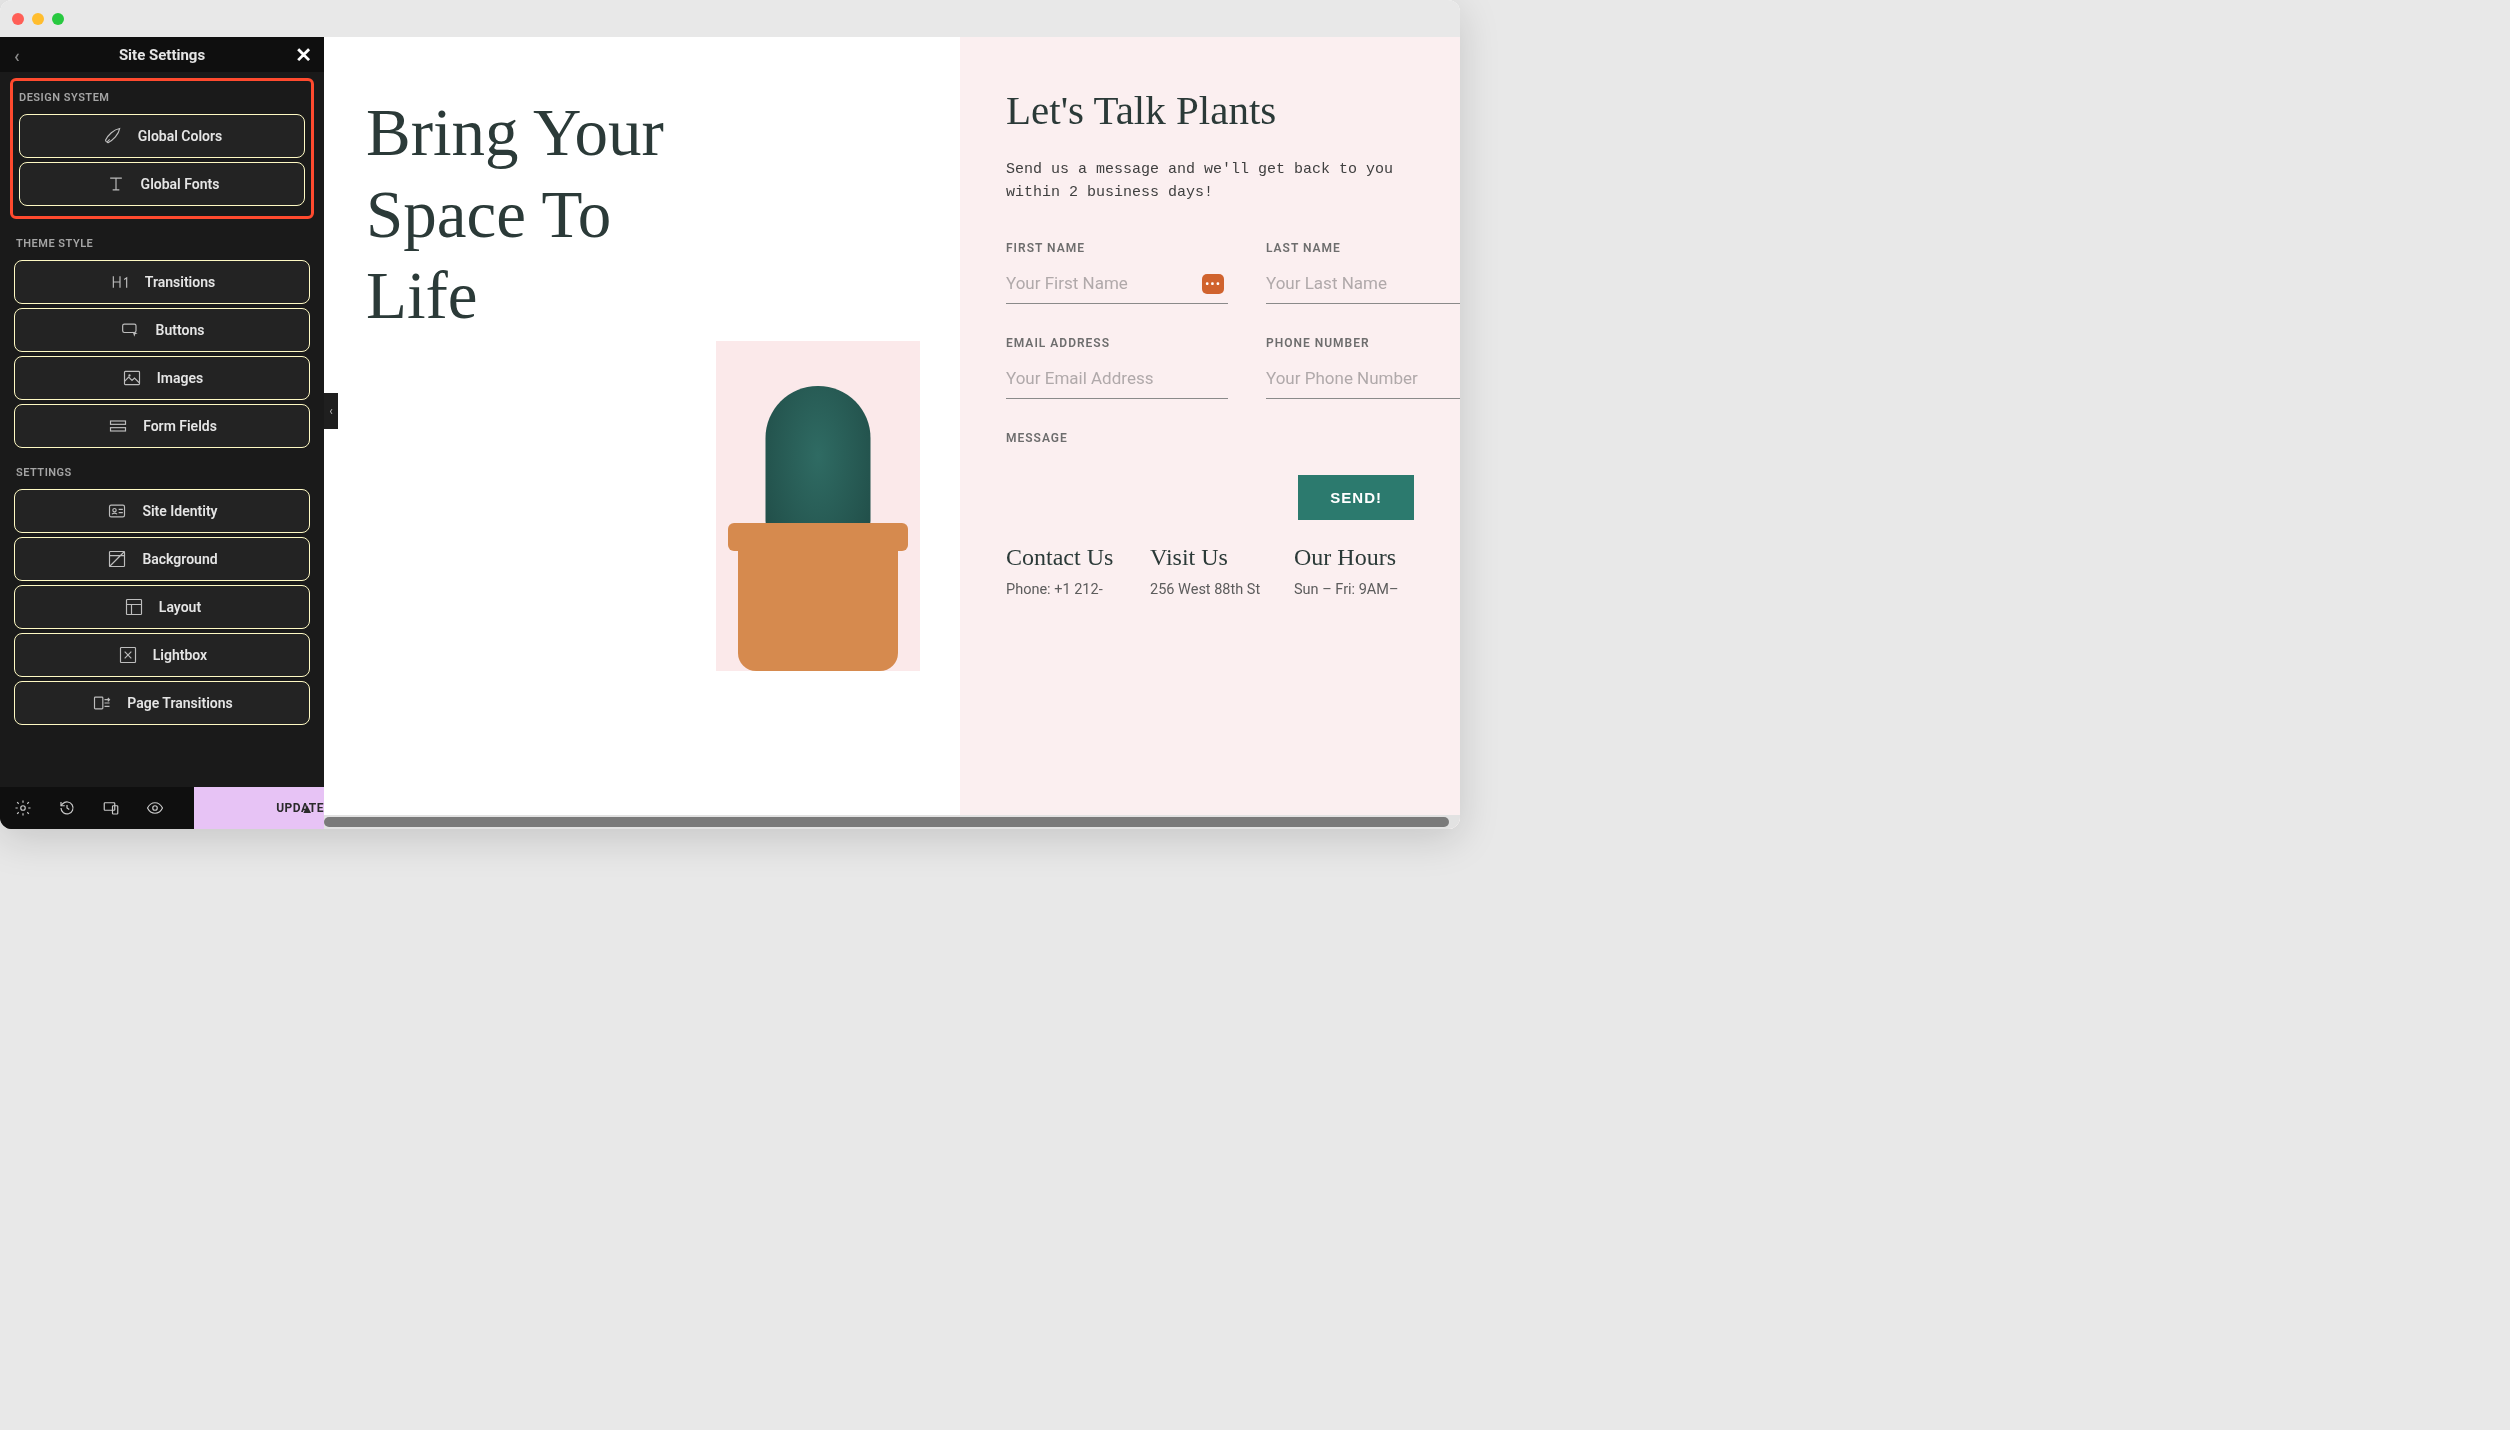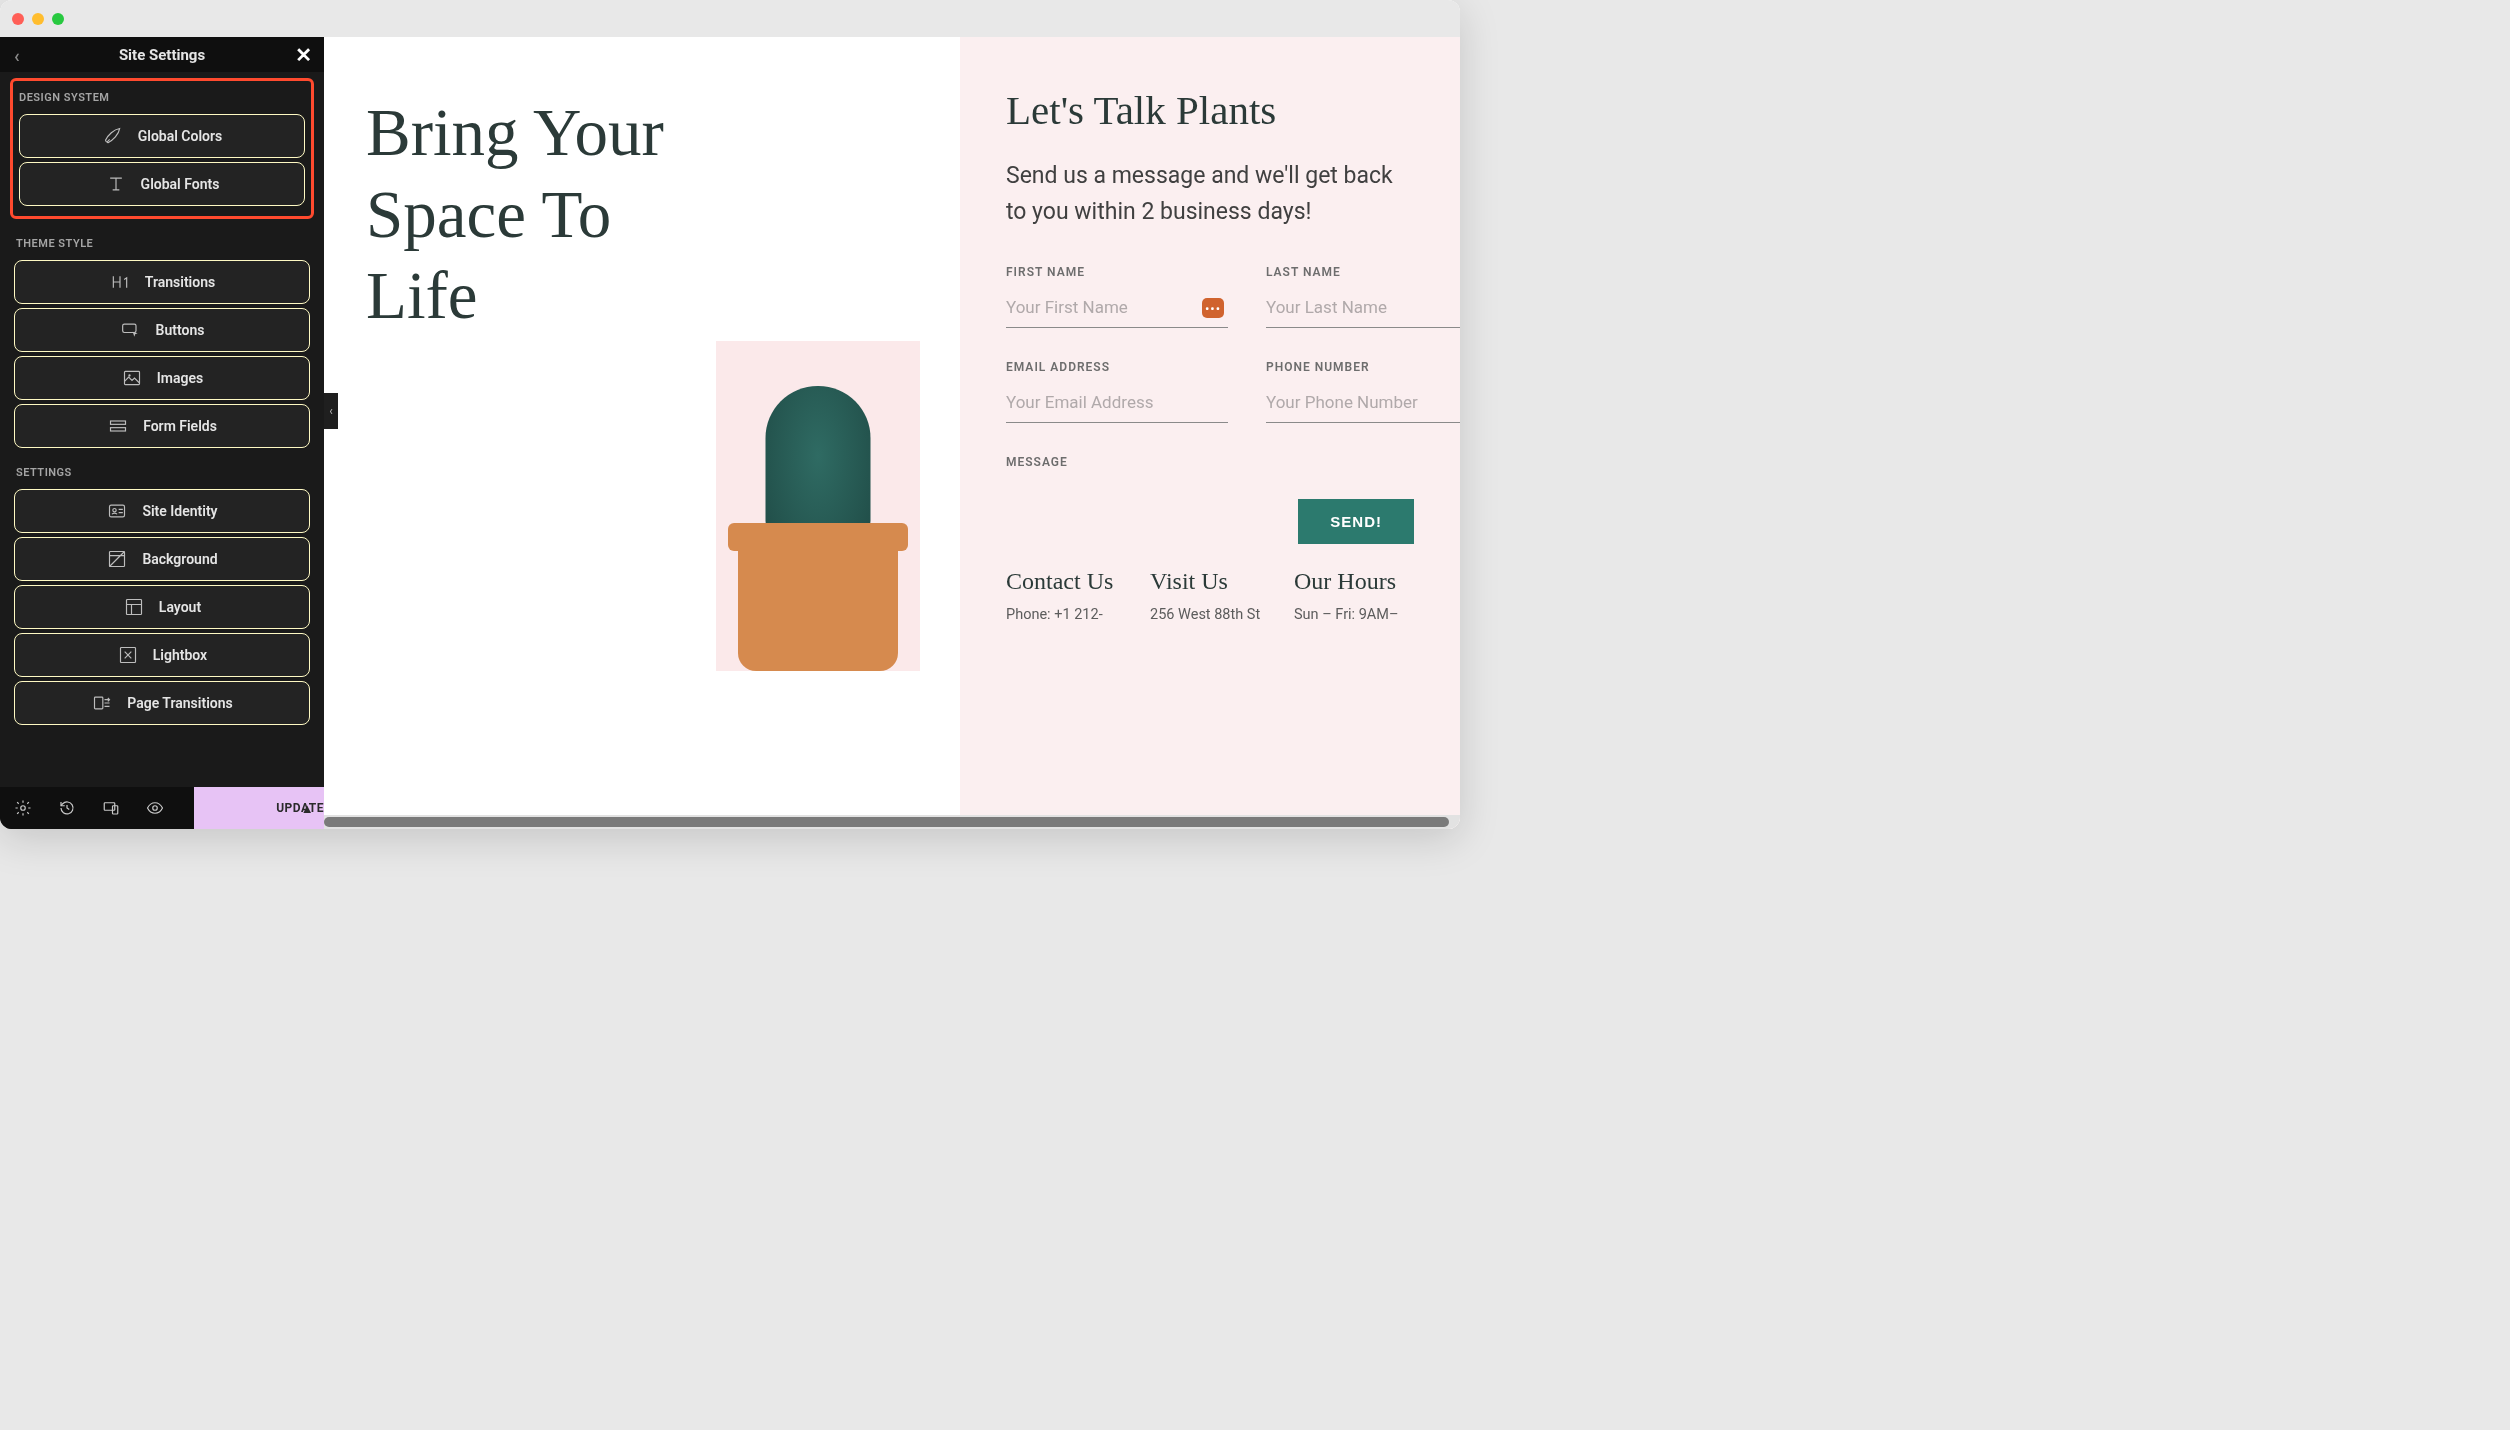--- a/index.html
+++ b/index.html
@@ -267,24 +267,25 @@
     overflow: hidden;
   }
   .contact h2 {
     font-family: Georgia, "Times New Roman", serif;
     font-weight: 400;
     font-size: 41px;
     color: #2b3a38;
     margin-bottom: 24px;
   }
   .contact .subtitle {
-    font-size: 23px;
+    font-size: 15px;
     color: #404040;
     margin-bottom: 36px;
     line-height: 1.55;
+    font-family: Liberation Mono, monospace;
   }
 
   .form-row { display: flex; gap: 38px; margin-bottom: 32px; }
   .field { flex: 1; display: flex; flex-direction: column; position: relative; }
   .field label {
     font-size: 12px;
     letter-spacing: 1px;
     color: #6d6d6d;
     margin-bottom: 14px;
     font-weight: 600;

